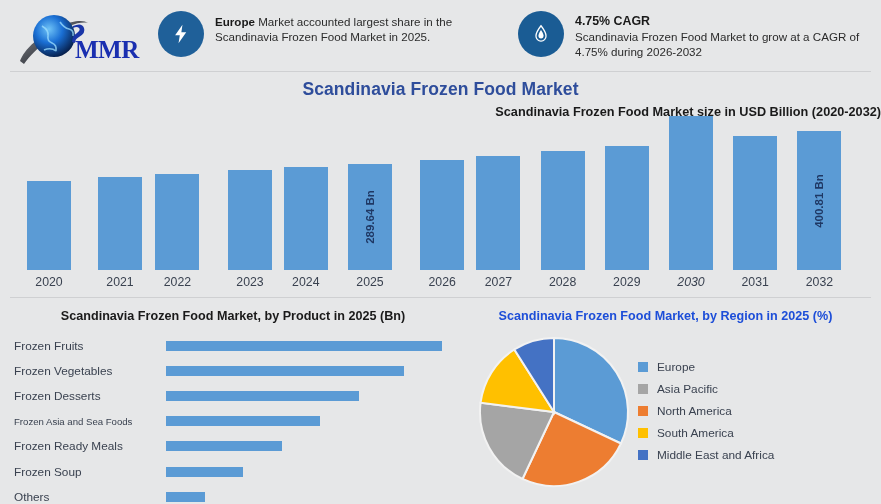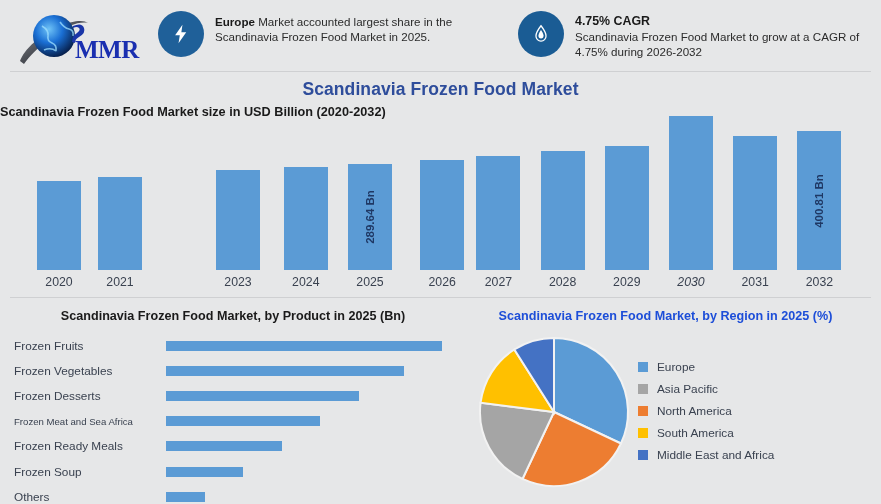--- a/index.html
+++ b/index.html
@@ -37,21 +37,21 @@
   }
   .divider-top { top: 71px; }
   .divider-mid { top: 297px; }
 
   
   .main-title {
     position: absolute; left: 0; top: 79px; width: 881px; text-align: center;
     font-size: 17.5px; font-weight: bold; color: #2e4d9b; letter-spacing: .1px;
   }
   .sub-title {
-    position: absolute; left: 0; top: 105px; width: 881px; text-align: left;
+    position: absolute; left: 0; top: 105px; width: 881px; text-align: right;
     font-size: 12.7px; font-weight: bold; color: #1a1a1a;
   }
 
   
   .barchart { position: absolute; left: 0; top: 126px; width: 881px; height: 166px; }
   .bar-col {
     position: absolute; bottom: 22px; width: 44px;
     display: flex; flex-direction: column; align-items: center; justify-content: flex-end;
   }
   .bar {
@@ -148,31 +148,36 @@
       </div>
     </div>
   </div>
 
   <div class="divider divider-top"></div>
 
   <div class="main-title">Scandinavia Frozen Food Market</div>
   <div class="sub-title">Scandinavia Frozen Food Market size in USD Billion (2020-2032)</div>
 
   <div class="barchart" id="barchart">
-      <div class="bar-col" style="left: 37px; border-radius: 12px;">
+      <div class="bar-col" style="left: 27px; border-radius: 12px;">
         <div class="bar" style="height: 89px;">
           <span class="bar-year">2020</span>
         </div>
       </div>
       <div class="bar-col" style="left: 98px;">
         <div class="bar" style="height: 93px;">
           <span class="bar-year">2021</span>
         </div>
       </div>
-      <div class="bar-col" style="left: 216px;">
+      <div class="bar-col" style="left: 155.4px;">
+        <div class="bar" style="height: 96px;">
+          <span class="bar-year">2022</span>
+        </div>
+      </div>
+      <div class="bar-col" style="left: 228px;">
         <div class="bar" style="height: 100px;">
           <span class="bar-year">2023</span>
         </div>
       </div>
       <div class="bar-col" style="left: 283.8px;">
         <div class="bar" style="height: 103px;">
           <span class="bar-year">2024</span>
         </div>
       </div>
       <div class="bar-col" style="left: 348px;">
@@ -230,21 +235,21 @@
         </div>
         <div class="prow" style="top: 58.2px;">
           <span class="prow-label">Frozen Vegetables</span>
           <span class="pbar" style="width: 238px;"></span>
         </div>
         <div class="prow" style="top: 83.4px;">
           <span class="prow-label">Frozen Desserts</span>
           <span class="pbar" style="width: 193px;"></span>
         </div>
         <div class="prow" style="top: 108.6px;">
-          <span class="prow-label small">Frozen Meat and Sea Africa</span>
+          <span class="prow-label small">Frozen Asia and Sea Foods</span>
           <span class="pbar" style="width: 154px;"></span>
         </div>
         <div class="prow" style="top: 133.8px;">
           <span class="prow-label">Frozen Ready Meals</span>
           <span class="pbar" style="width: 116px;"></span>
         </div>
         <div class="prow" style="top: 159px;">
           <span class="prow-label">Frozen Soup</span>
           <span class="pbar" style="width: 77px;"></span>
         </div>

